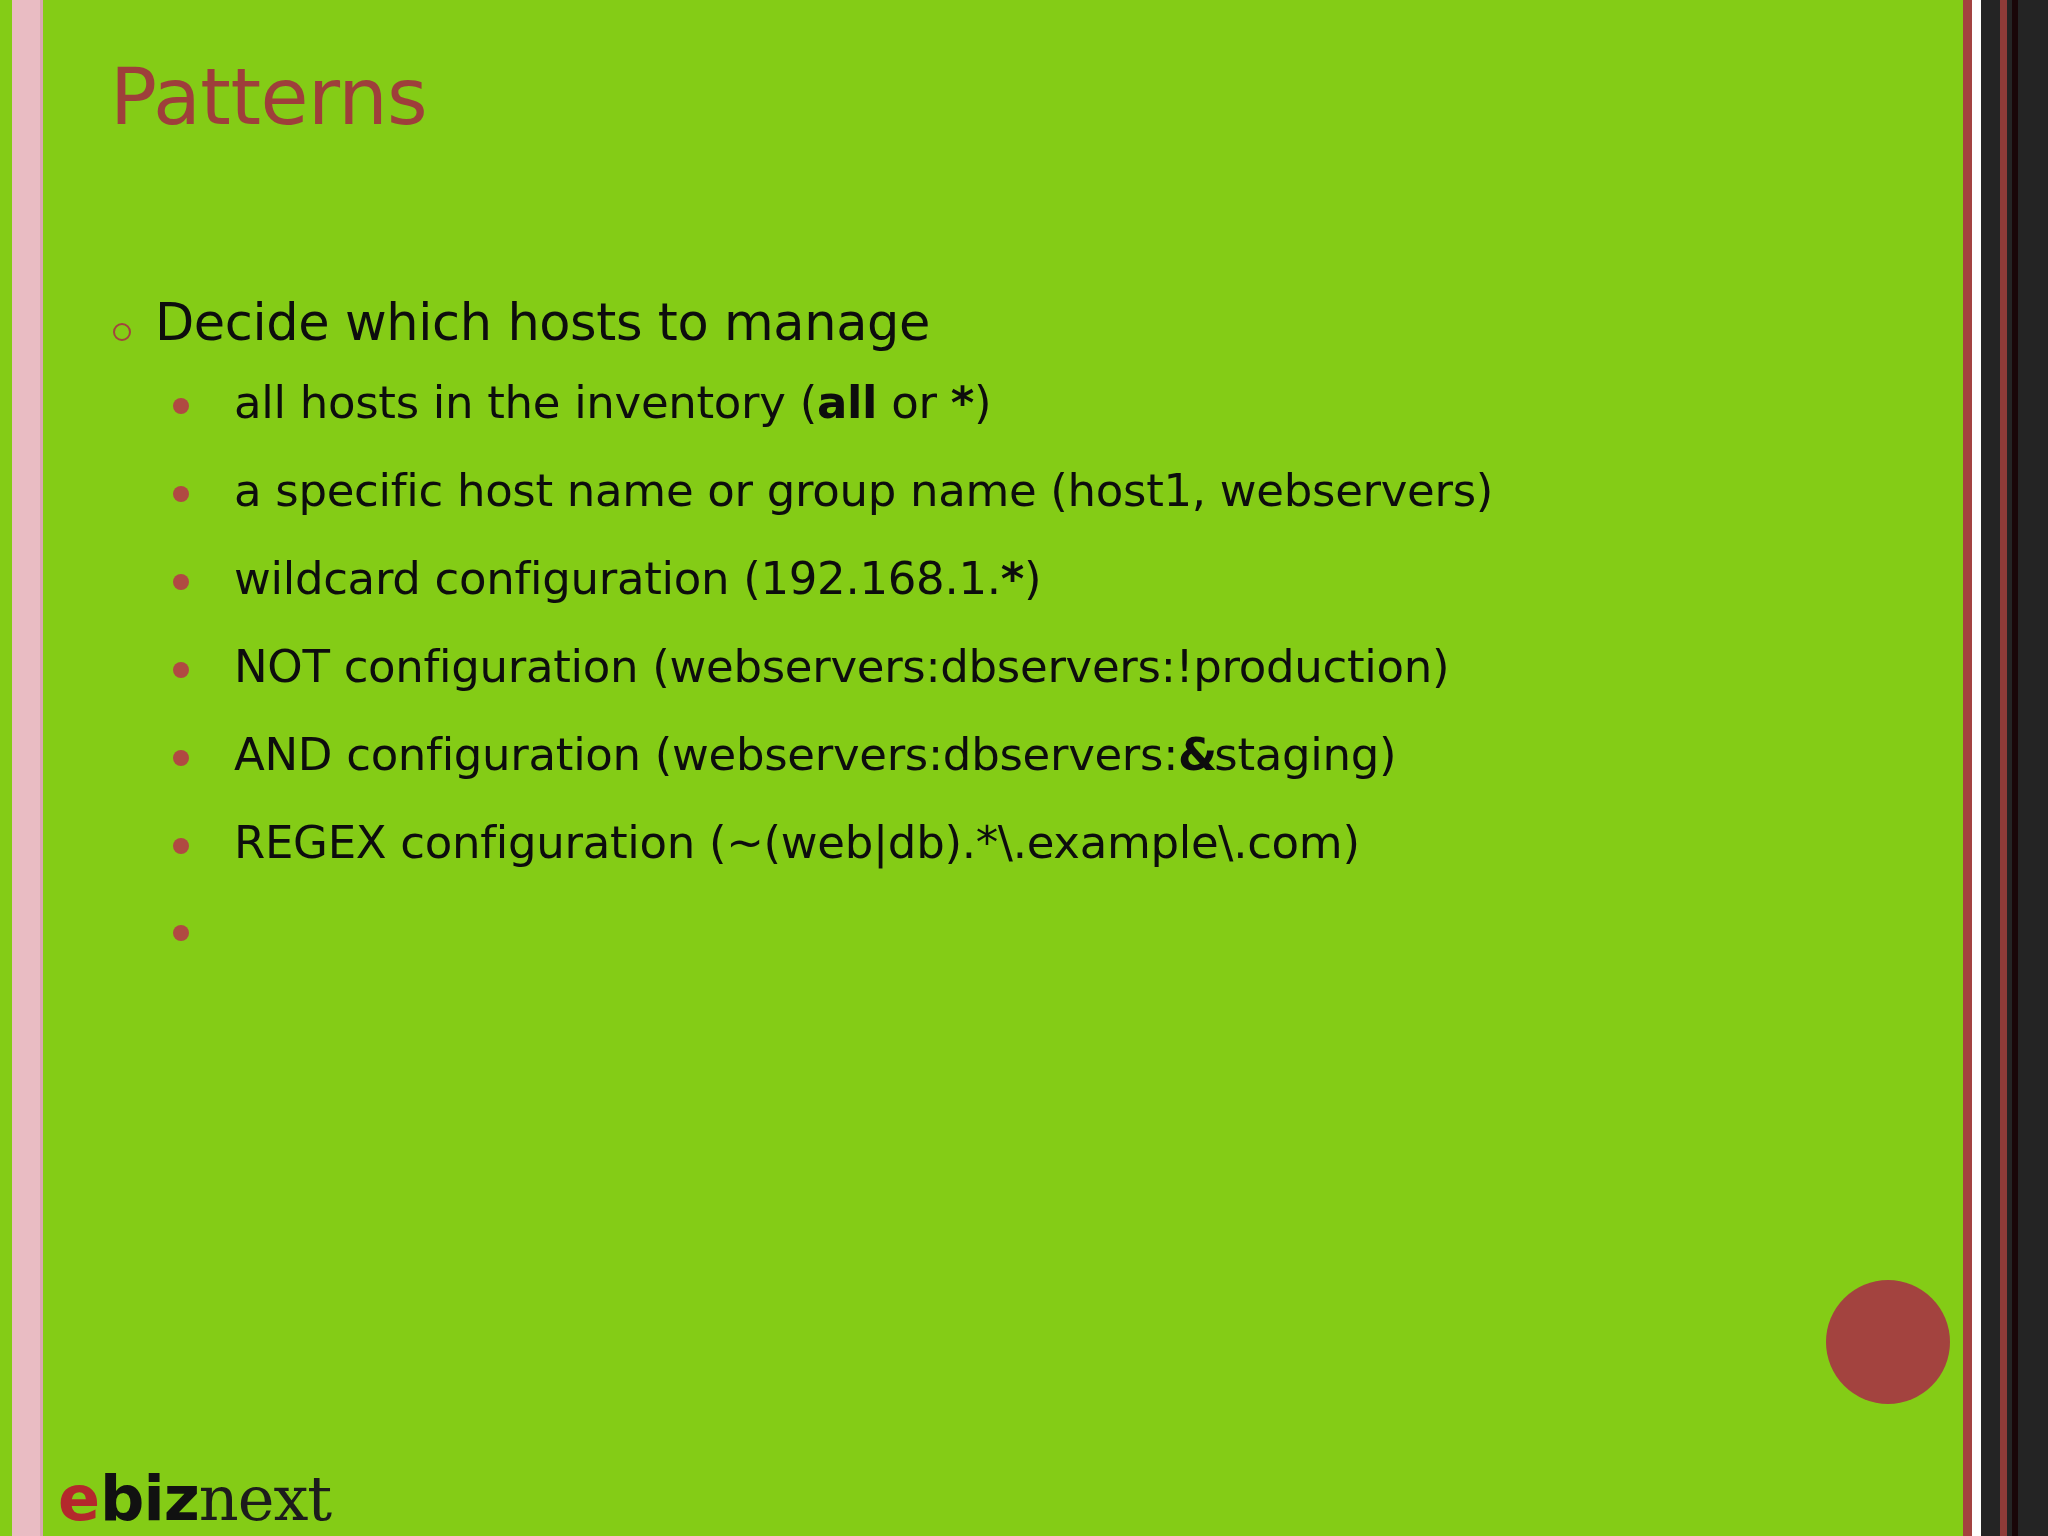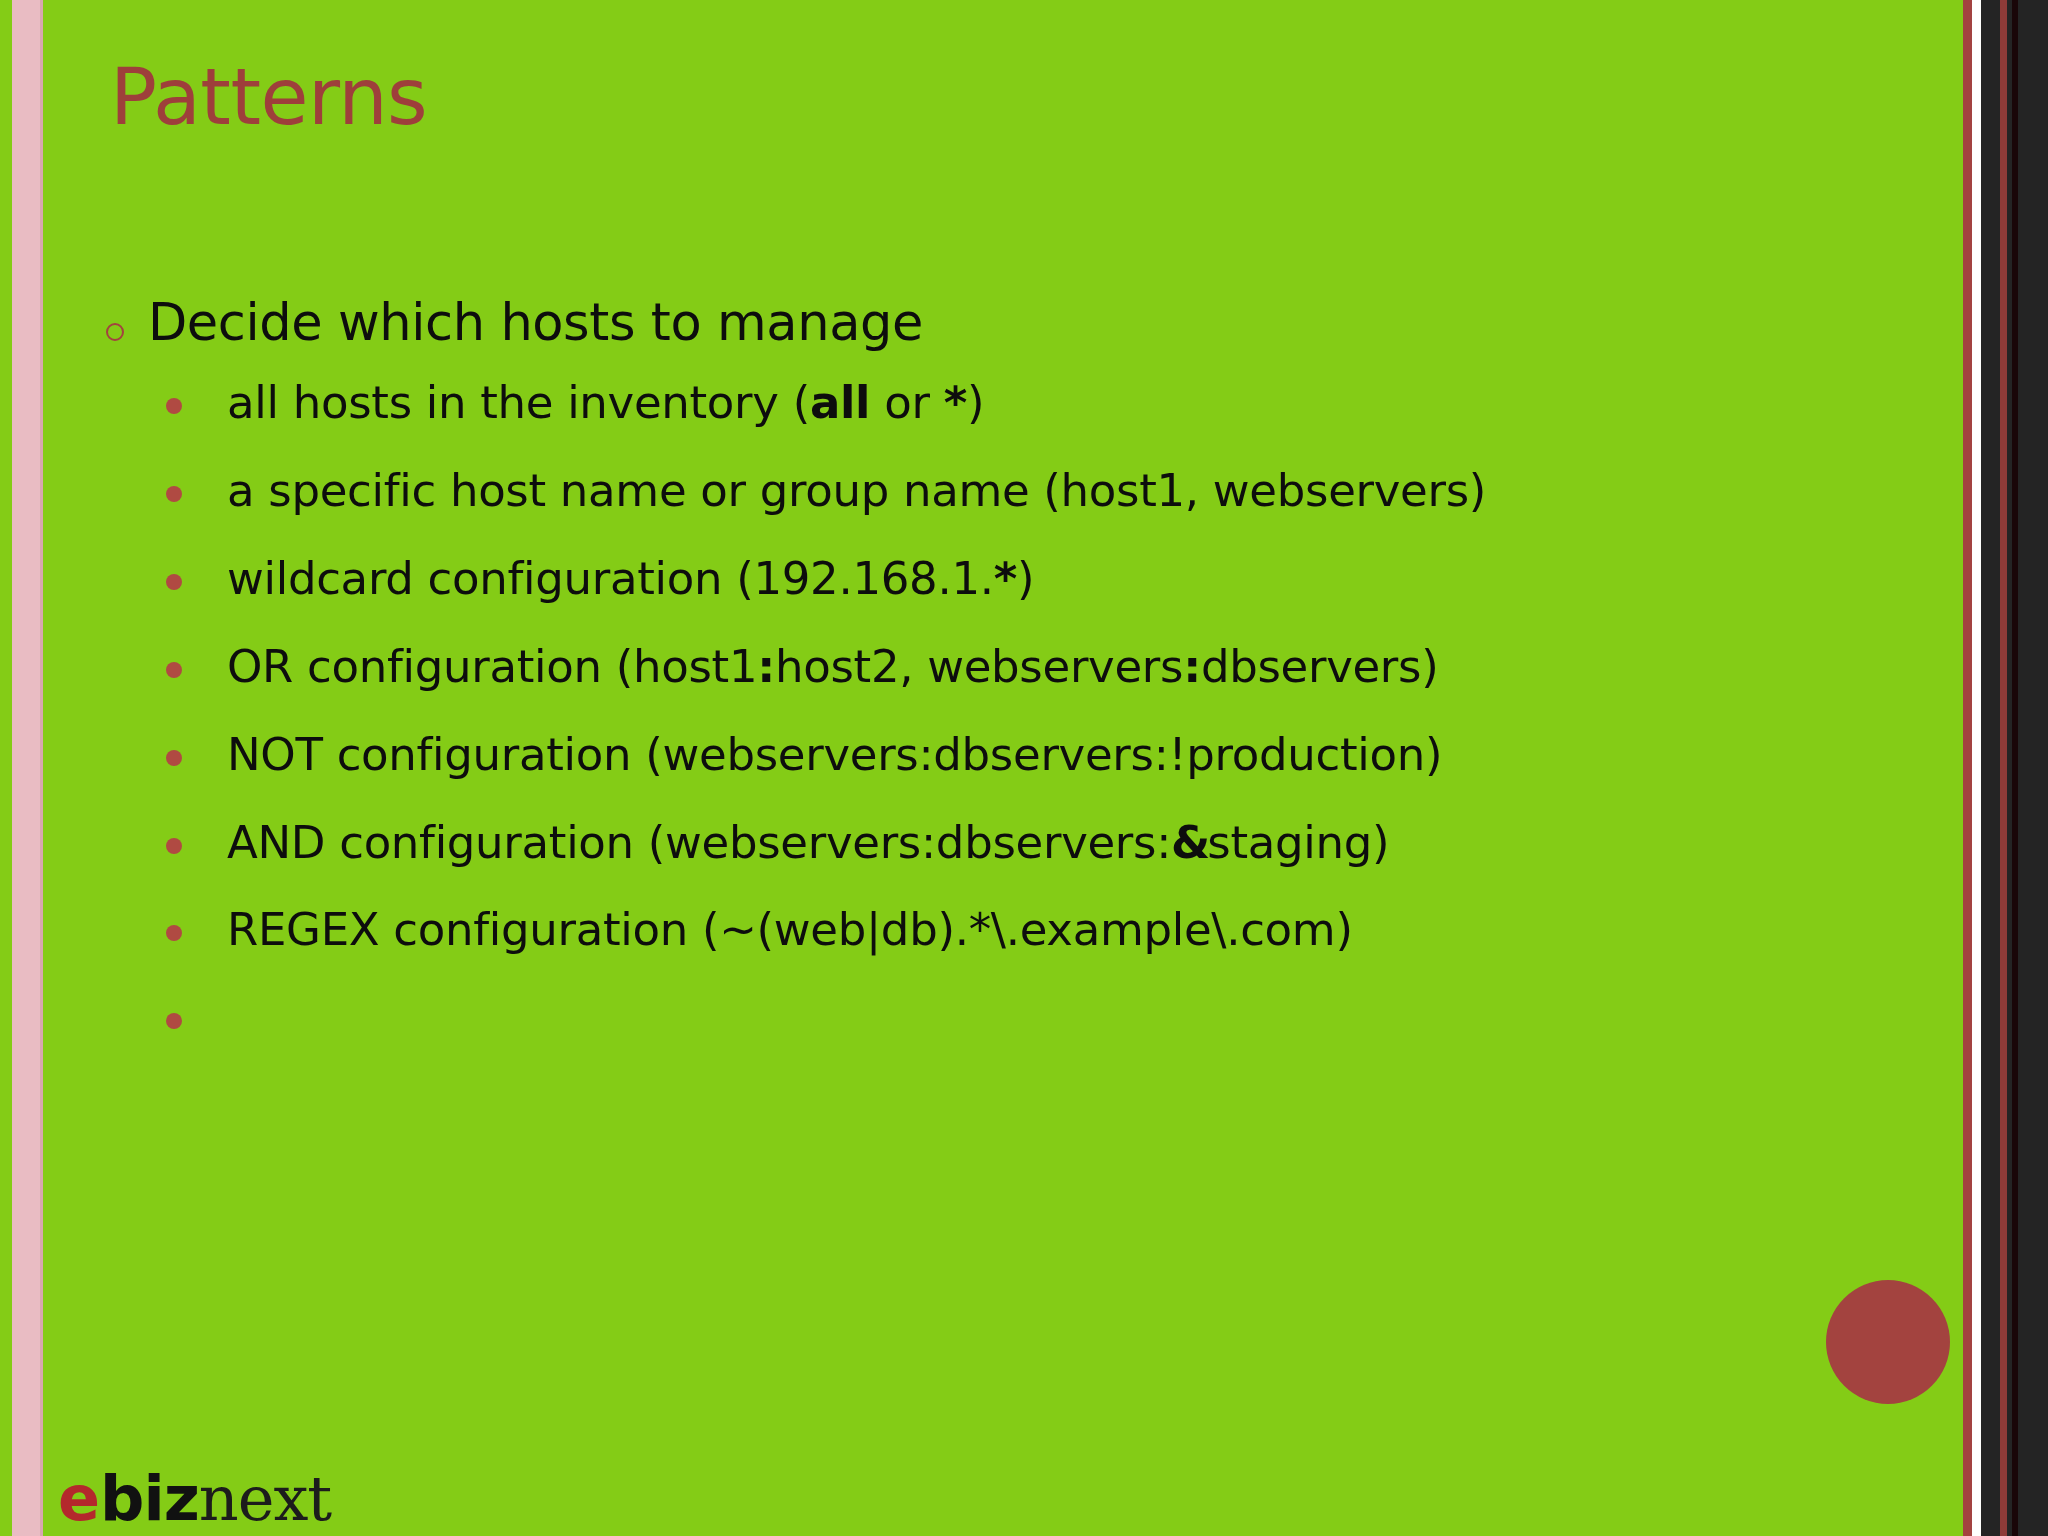--- a/index.html
+++ b/index.html
@@ -95,21 +95,21 @@
     font-weight: 400;
     color: #9e3f3b;
     letter-spacing: -0.5px;
     line-height: 1.0;
     white-space: nowrap;
   }
 
   
   .body-area {
     position: absolute;
-    left: 104px;
+    left: 111px;
     top: 295px;
     width: 1760px;
   }
 
   .lvl1-item {
     display: flex;
     align-items: flex-start;
     margin-bottom: 26px;
   }
   .lvl1-bullet {
@@ -236,26 +236,20 @@
         <div class="lvl2-text"><span>a specific host name or group name (host1, webservers)</span></div>
       </div>
 
       <div class="lvl2-item">
         <div class="lvl2-bullet">
             <div class="dot"></div>
           </div>
         <div class="lvl2-text"><span>wildcard configuration (192.168.1.</span><b>*</b><span>)</span></div>
       </div>
 
-      <div class="lvl2-item">
-        <div class="lvl2-bullet">
-            <div class="dot"></div>
-          </div>
-        <div class="lvl2-text"><span>OR configuration (host1</span><b>:</b><span>host2, webservers</span><b>:</b><span>dbservers)</span></div>
-      </div>
 
       <div class="lvl2-item">
         <div class="lvl2-bullet">
             <div class="dot"></div>
           </div>
         <div class="lvl2-text"><span>NOT configuration (webservers:dbservers:!production)</span></div>
       </div>
 
       <div class="lvl2-item">
         <div class="lvl2-bullet">

